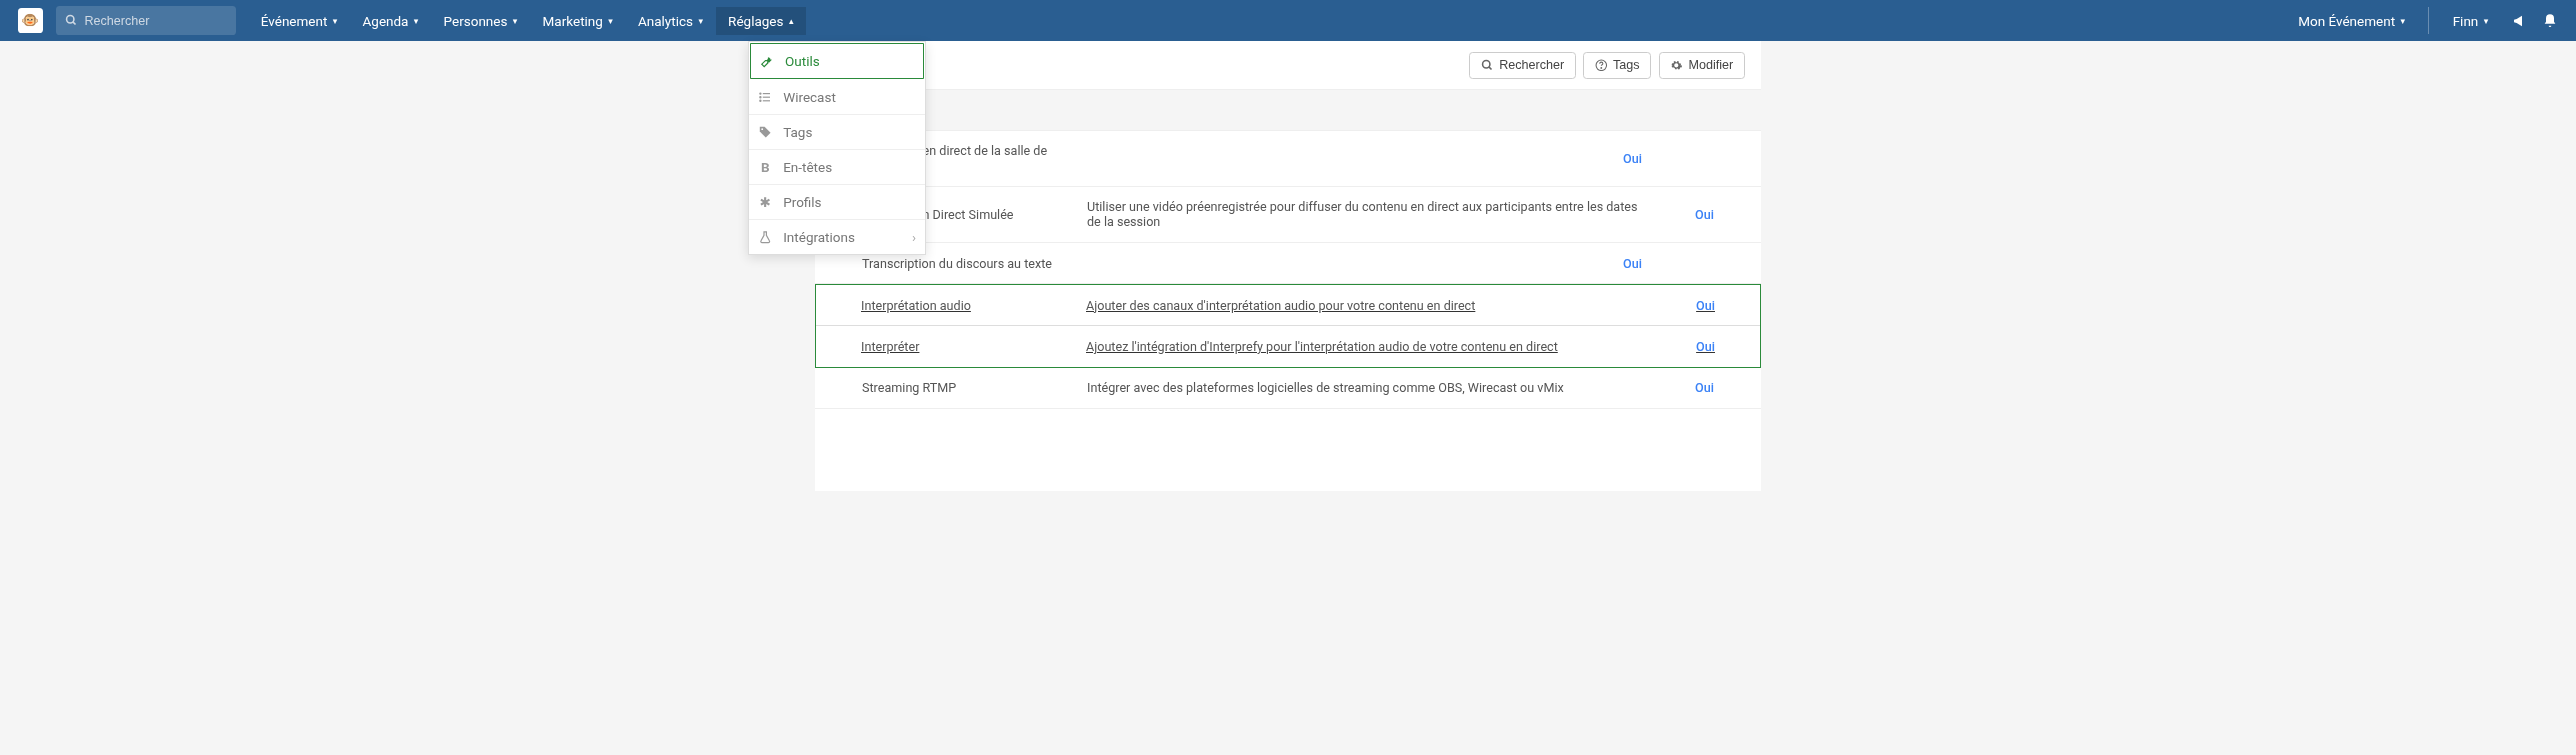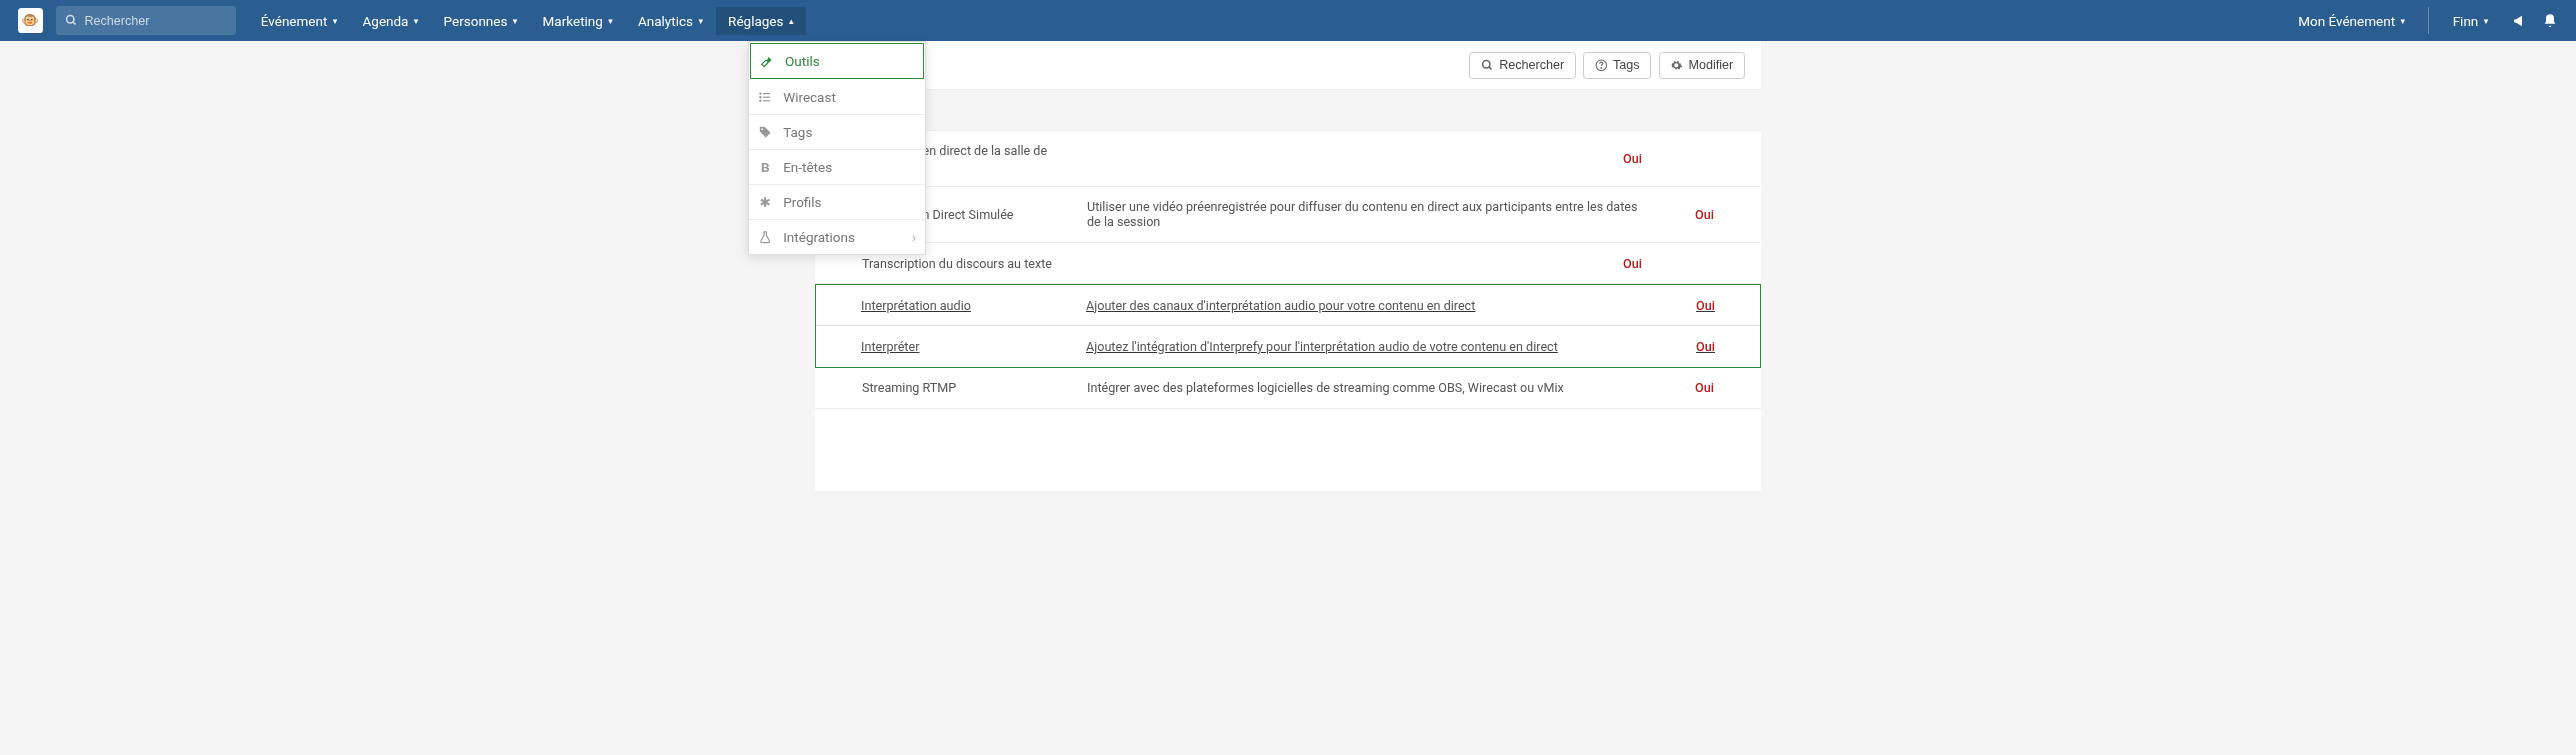--- a/index.html
+++ b/index.html
@@ -132,21 +132,21 @@
   .row {
     display: grid;
     grid-template-columns: 225px 1fr 72px;
     padding: 12.6px 47px;
     border-bottom: 0.9px solid #eee;
     align-items: center;
     font-size: 12.6px;
   }
   .row .name { color: #555; }
   .row .desc { color: #555; }
-  .row .status { color: #b91c1c; text-align: right; font-weight: 500; }
+  .row .status { color: #3b82f6; text-align: right; font-weight: 500; }
 
   .highlight-group {
     border: 1.8px solid #2a8a3a;
   }
   .highlight-group .row { border-bottom: 0.9px solid #ddd; padding:12.6px 45px;text-decoration:underline; }
   .highlight-group .row:last-child { border-bottom: none; }
 
   svg { display:block; }
 </style>
 </head>

